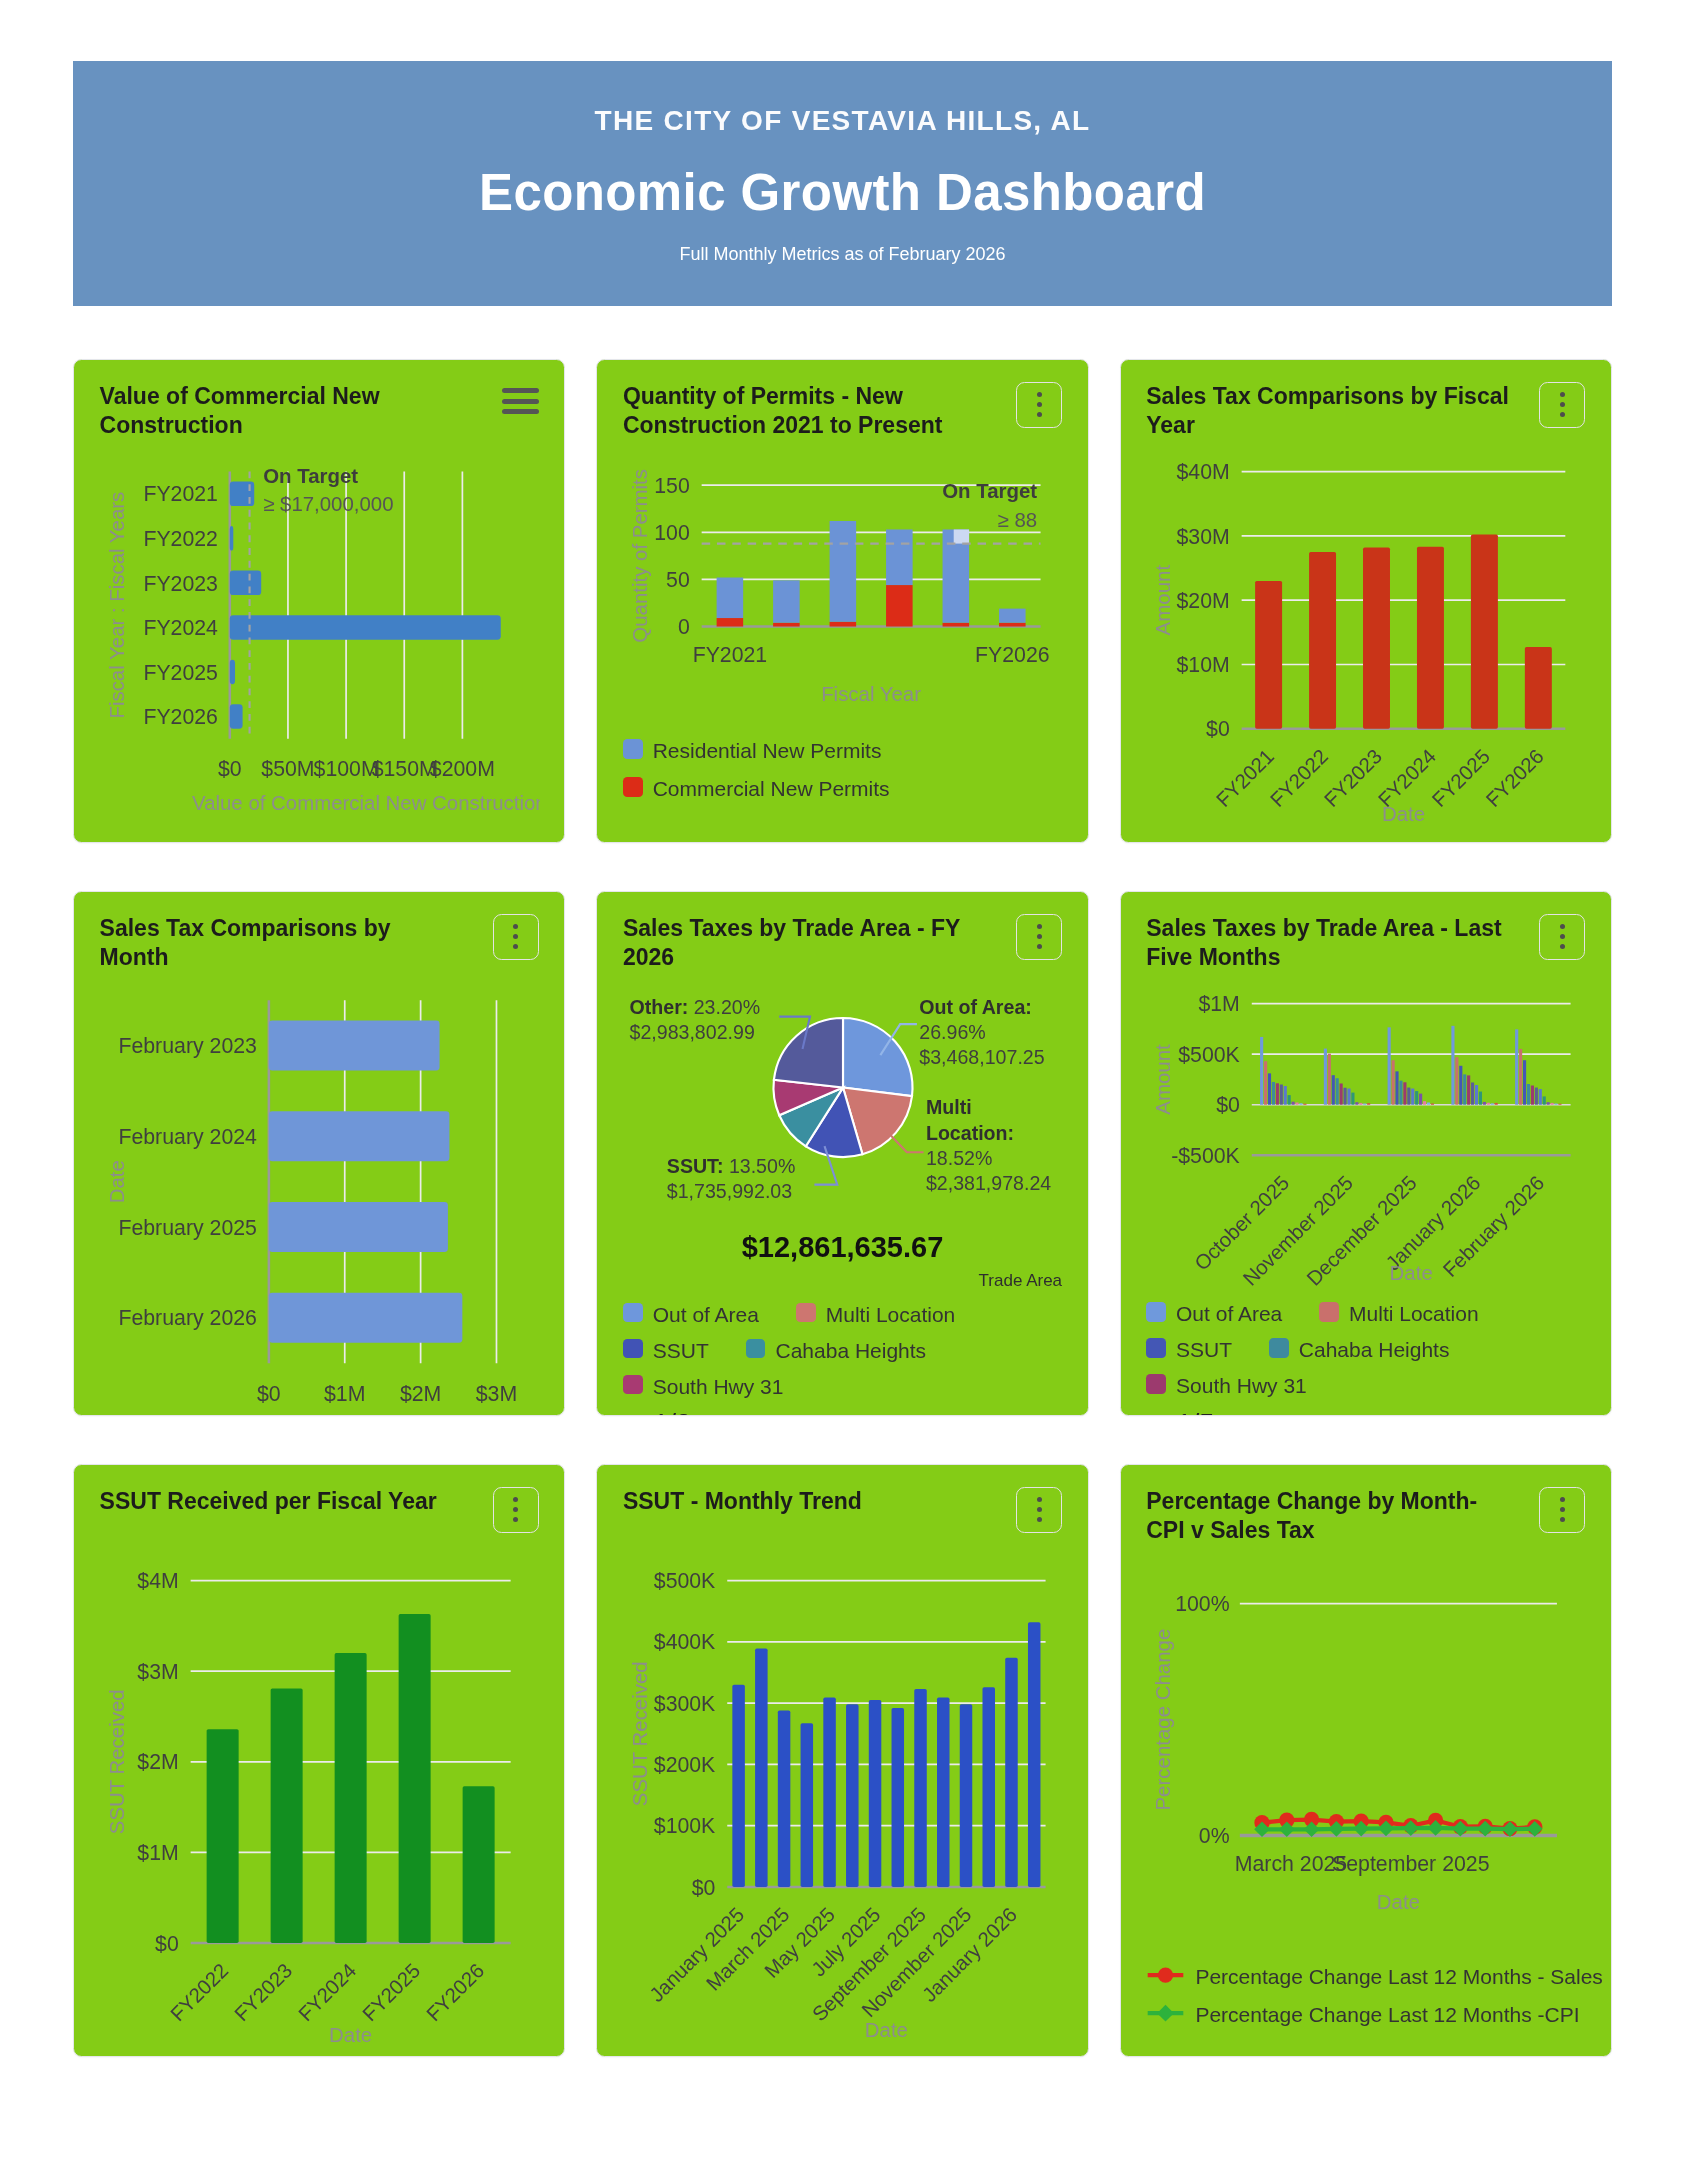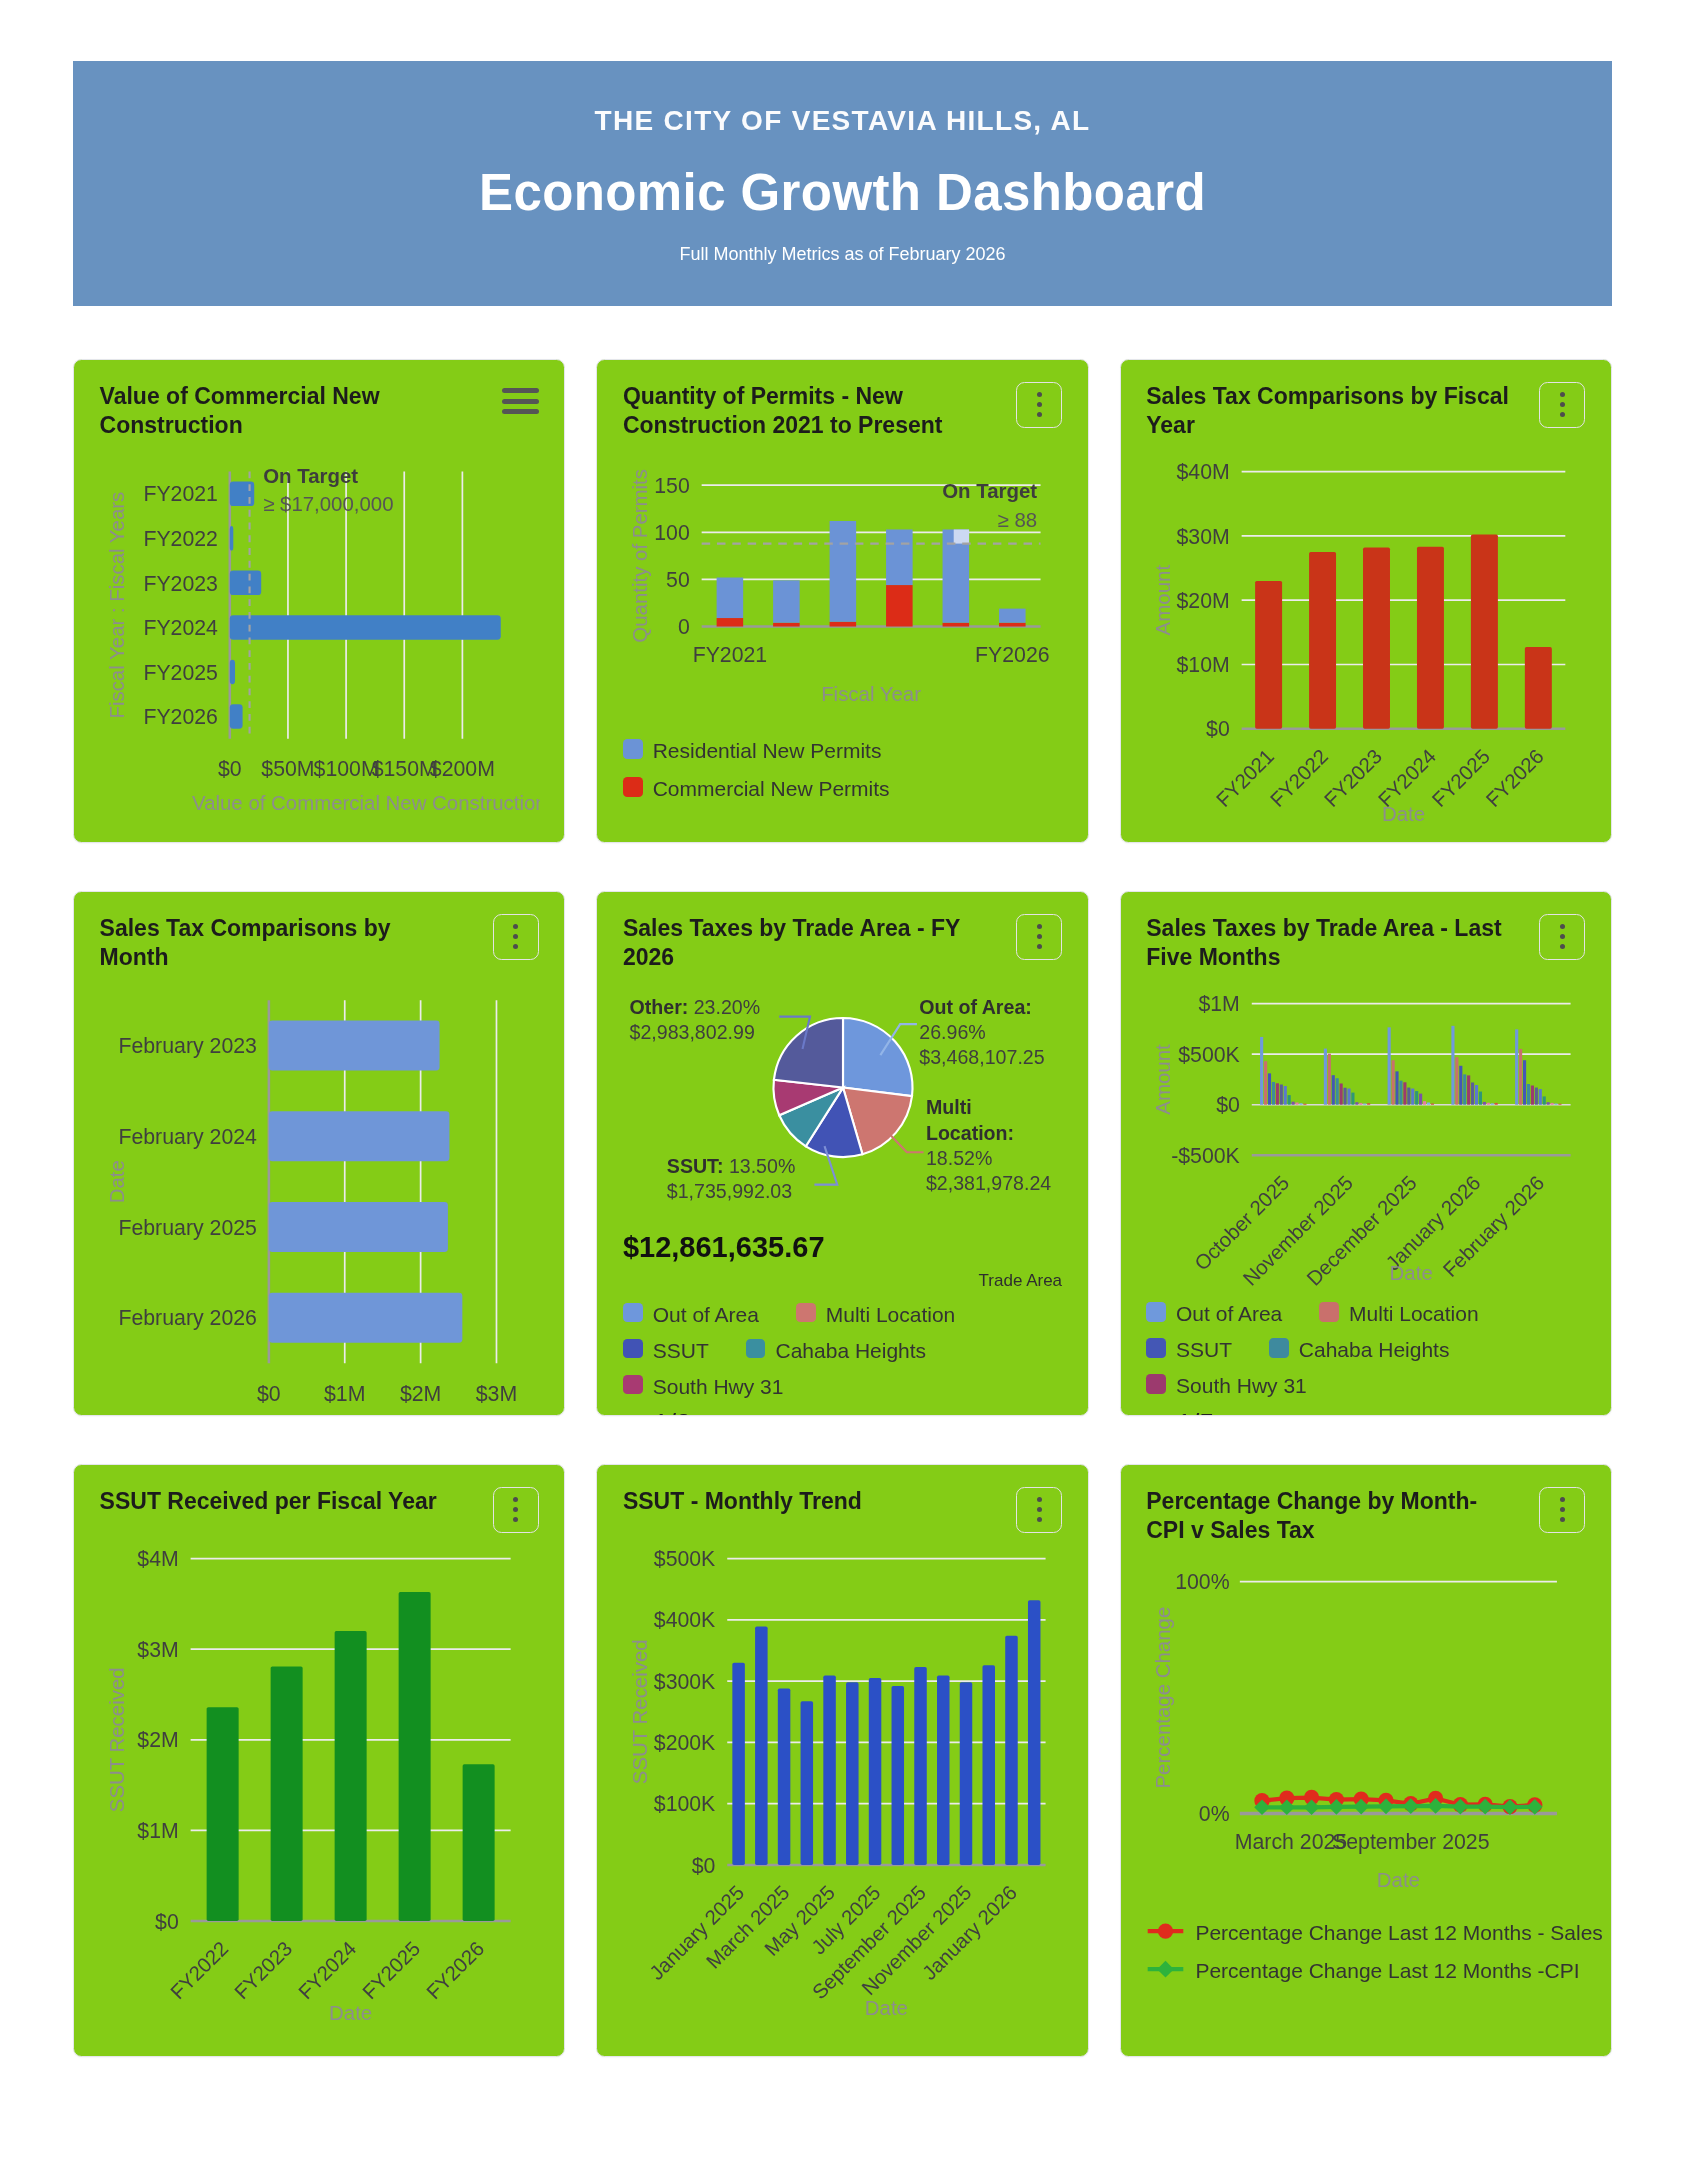--- a/index.html
+++ b/index.html
@@ -7,41 +7,41 @@
   body { width:1685px; }
 
   .banner { margin:61px 73px 0; padding:44px 25.6px 41px; text-align:center; color:#fff; }
   .banner .eyebrow { font-size:28px; letter-spacing:1.3px; font-weight:700; opacity:.97; }
   .banner h1 { font-size:51px; font-weight:700; margin:25.6px 0 22px; letter-spacing:0.4px; }
   .banner .sub { font-size:18px; font-weight:400; }
 
   .grid { display:grid; grid-template-columns:repeat(3,1fr); column-gap:31px; row-gap:48px; margin:53px 73px 60px; }
   .card { background:#84cc16; border:0.9px solid #e4e6ea; border-radius:8.5px; padding:22px 25.6px 19px;
           box-shadow:0 0.9px 1.7px rgba(0,0,0,.03); display:flex; flex-direction:column; overflow:hidden; }
-  .r1 { height:484px; } .r2 { height:525px; } .r3 { height:593px; }
+  .r1 { height:484px; } .r2 { height:525px; } .r3 { height:593px;gap:22px; }
 
   .card-head { display:flex; justify-content:space-between; align-items:flex-start; }
   .card-title { font-size:23px; line-height:1.3; margin:0 0 5.1px; color:#1c1c1c; font-weight:700; max-width:366px; }
 
   button.menu { background:none; border:none; padding:0; cursor:pointer; flex:0 0 auto; }
   button.menu.kebab { width:46px; height:46px; border:0.9px solid #e3e3e3; border-radius:8.5px;
                       display:flex; flex-direction:column; align-items:center; justify-content:center; gap:5.1px; }
   button.menu.kebab i { width:5.1px; height:5.1px; border-radius:50%; background:#4d4d4d; }
   button.menu.burger { width:37px; padding-top:6.8px; display:flex; flex-direction:column; gap:5.1px; align-items:stretch; }
   button.menu.burger i { height:5.1px; border-radius:2.6px; background:#555; }
 
   .chart { position:relative; width:100%; flex:0 0 auto; }
   .c0{height:371px} .c1{height:281px} .c2{height:385px}
   .c3{height:467px} .c4{height:249px} .c5{height:312px}
   .c6{height:497px} .c7{height:492px} .c8{height:358px}
 
   .callout { position:absolute; font-size:19.6px; line-height:1.28; color:#3e3e3e; }
   .callout b { color:#2f2f2f; }
 
-  .pie-total { font-size:29px; font-weight:700; color:#111; margin-top:3.4px; }
+  .pie-total { text-align:center; font-size:29px; font-weight:700; color:#111; margin-top:3.4px; }
   .pie-total-sub { text-align:right; font-size:17px; color:#2e2e2e; margin-top:6.8px; }
 
   .legend { display:flex; flex-wrap:wrap; gap:12px 37px; font-size:21px; color:#333; margin-top:12px; align-items:center; }
   .legend.col { flex-direction:column; align-items:flex-start; gap:13.6px; }
   .legend .li { display:flex; gap:10.2px; white-space:nowrap; }
   .legend .sw { width:19.6px; height:19.6px; border-radius:4.3px; display:inline-block; flex:0 0 auto; }
 
   .pager { display:flex; align-items:center; gap:8.5px; font-size:27px; color:#222; margin-top:10.2px; }
   .tri-up { width:0; height:0; border-left:11px solid transparent; border-right:11px solid transparent; border-bottom:17px solid #5d5d5d; display:inline-block; cursor:pointer; }
   .tri-down { width:0; height:0; border-left:11px solid transparent; border-right:11px solid transparent; border-top:17px solid #2f50cf; display:inline-block; cursor:pointer; }

